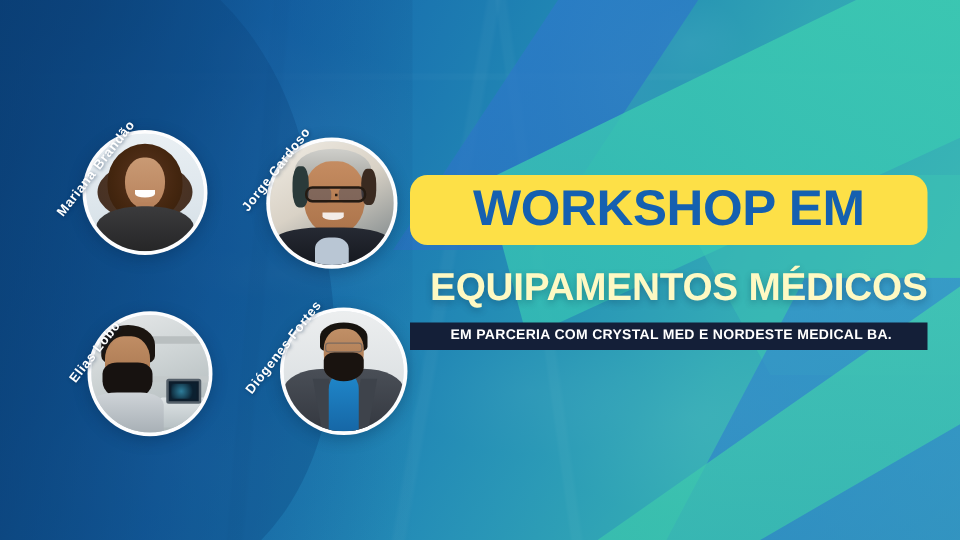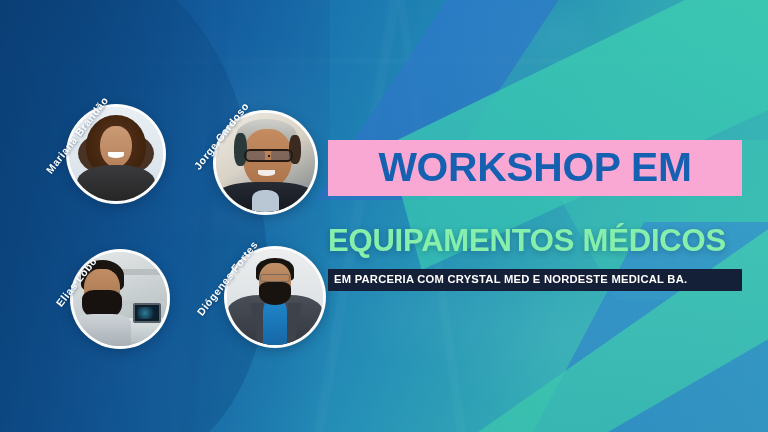--- a/index.html
+++ b/index.html
@@ -168,54 +168,56 @@
   .d-beard{ position:absolute; left:33%; top:34%; width:34%; height:24%; background:#19130f; border-radius:28% 28% 52% 52%; }
   .d-glass{ position:absolute; left:34%; top:26%; width:32%; height:8%; border:1.6px solid rgba(90,90,95,.65); border-radius:3px; }
   .d-suit{ position:absolute; left:0; bottom:0; width:100%; height:52%; background:linear-gradient(180deg,#4a4f57,#343840); border-radius:34% 34% 0 0; }
   .d-shirt{ position:absolute; left:37%; bottom:0; width:26%; height:46%; background:linear-gradient(180deg,#1f86c9,#1667a6); border-radius:24% 24% 0 0; }
   .d-lapelL{ position:absolute; left:28%; bottom:0; width:14%; height:44%; background:#3e434b; transform:skewX(10deg); }
   .d-lapelR{ position:absolute; right:26%; bottom:0; width:14%; height:44%; background:#3e434b; transform:skewX(-10deg); }
 
   
   .content{ position:absolute; right:26px; top:140px; width:414px; }
   .title-box{
-    background:#f9a8d4;
+    background:#fde047;
     display:block;
     padding:7px 14px 9px 14px;
     width:100%;
+    border-radius:14px;
   }
   .title-main{
     color:#1560b0;
     font-size:40px;
     font-weight:800;
     letter-spacing:-.3px;
     line-height:1;
     text-align:center;
     font-family:"Liberation Sans", sans-serif;
     transform:scaleX(1.02);
   }
   .title-sub{
-    margin-top:29px;
-    color:#86efac;
+    margin-top:18px;
+    color:#fef9c3;
     font-size:31px;
     font-weight:800;
     letter-spacing:-.2px;
     line-height:1;
-    text-align:left;
+    text-align:right;
     text-shadow:0 2px 6px rgba(5,35,70,.30);
   }
   .partner-bar{
     margin-top:13px;
     background:#141f38;
     color:#ffffff;
     font-size:11.2px;
     font-weight:600;
     letter-spacing:.25px;
     line-height:1;
     padding:5px 2px 6px 6px;
+    text-align:center;
     white-space:nowrap;
   }
 
   
   .logo{
     position:absolute; right:32px; top:54px;
     display:flex; align-items:center; gap:4px;
   }
   .logo-mark{ width:17px; height:20px; display:block; }
   .logo-text{

